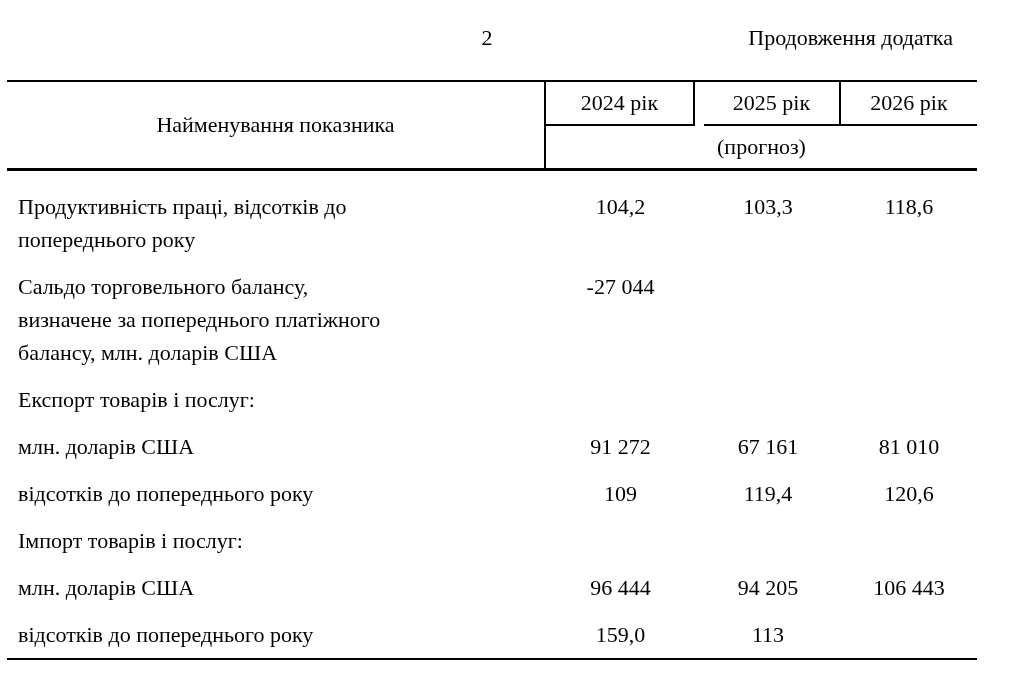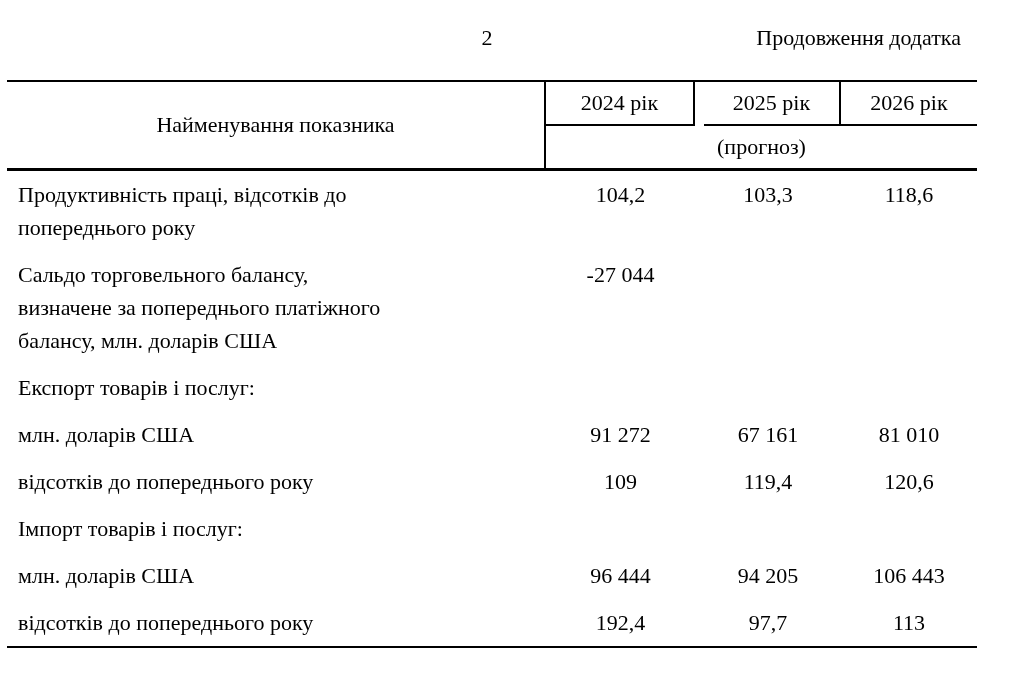--- a/index.html
+++ b/index.html
@@ -21,21 +21,21 @@
     position: absolute;
     top: 26px;
     left: 452px;
     width: 70px;
     text-align: center;
     line-height: 24px;
   }
   .continuation {
     position: absolute;
     top: 26px;
-    right: 55px;
+    right: 63px;
     line-height: 24px;
   }
   .doc-table {
     position: absolute;
     top: 80px;
     left: 7px;
     width: 970px;
   }
   .thead {
     display: grid;
@@ -74,21 +74,21 @@
   }
   .tbody {
     border-bottom: 2px solid #000;
   }
   .trow {
     display: grid;
     grid-template-columns: 539px 149px 146px 136px;
     align-items: start;
     padding: 7px 0;
   }
-  .trow.first { padding-top: 7px; }
+  .trow.first { padding-top: 19px; }
   .row-label {
     padding-left: 11px;
     line-height: 33px;
     white-space: pre-line;
     text-align: left;
   }
   .row-value {
     text-align: center;
     line-height: 33px;
   }
@@ -158,20 +158,19 @@
 
   <div class="trow">
     <div class="row-label">млн. доларів США</div>
     <div class="row-value">96 444</div>
     <div class="row-value">94 205</div>
     <div class="row-value">106 443</div>
   </div>
 
   <div class="trow">
     <div class="row-label">відсотків до попереднього року</div>
-    <div class="row-value">192,4</div>
-    <div class="row-value">97,7</div>
+    <div class="row-value">159,0</div>
     <div class="row-value">113</div>
   </div>
 </div>
 
   </div>
 </div>
 
 </body></html>

